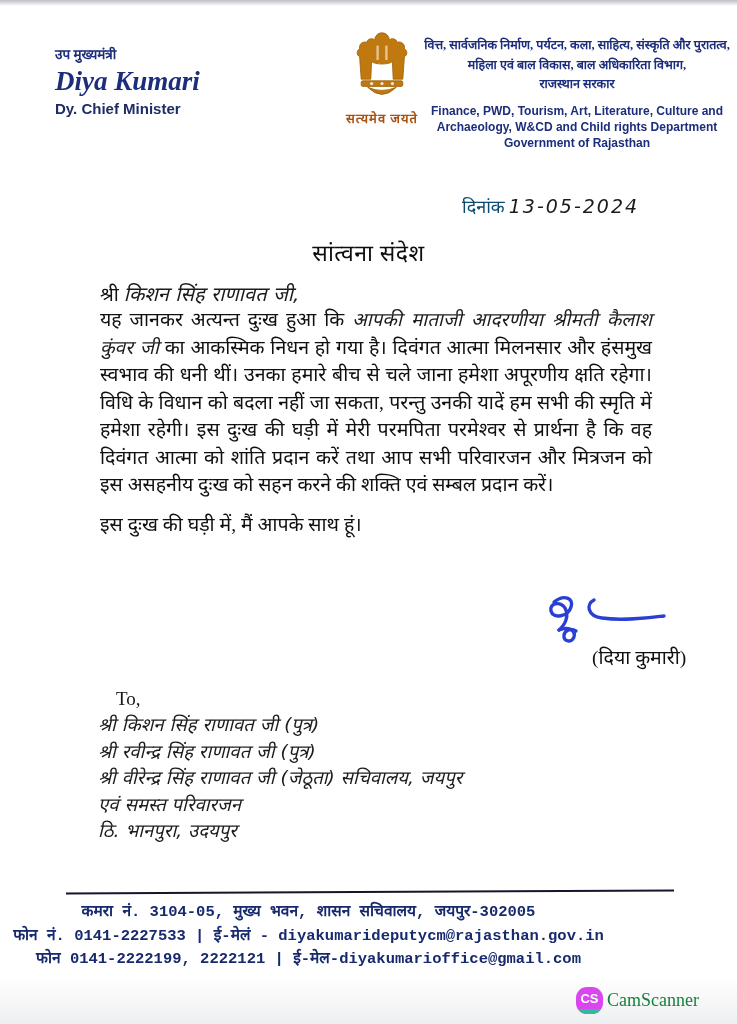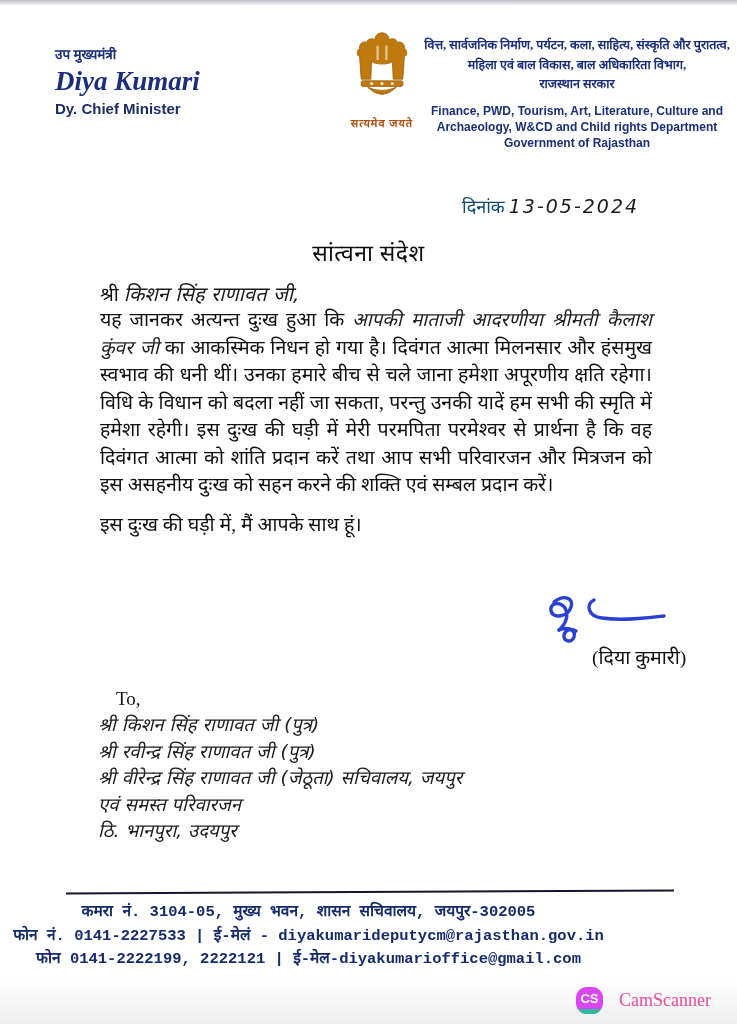--- a/index.html
+++ b/index.html
@@ -23,21 +23,21 @@
 
   
   .header-left{position:absolute;left:55px;top:44px;color:#1c2d7b;}
   .name-hi{font-size:31px;font-weight:bold;font-family:"Liberation Serif",serif;line-height:34px;}
   .title-hi{font-size:13.5px;font-weight:600;margin-top:3px;line-height:16px;}
   .name-en{font-size:27px;font-weight:bold;font-style:italic;line-height:30px;margin-top:3px;font-family:"Liberation Serif",serif;}
   .title-en{font-size:15px;font-weight:bold;margin-top:4px;font-family:"Liberation Sans",sans-serif;color:#1e2c66;}
 
   .emblem{position:absolute;left:334px;top:28px;width:96px;text-align:center;}
   .emblem svg{display:block;margin:0 auto;}
-  .emblem-motto{font-size:11px;font-weight:bold;color:#a8500f;margin-top:7px;letter-spacing:1px;}
+  .emblem-motto{font-size:13px;font-weight:bold;color:#a8500f;margin-top:1px;letter-spacing:1px;}
 
   .header-right{
     position:absolute;left:424px;top:36px;width:306px;
     text-align:center;color:#1c2d7b;
   }
   .dept-hi{font-size:12.5px;font-weight:600;line-height:19.5px;font-family:"Liberation Serif",serif;}
   .dept-en{font-size:12px;font-weight:bold;line-height:16px;margin-top:8px;font-family:Liberation Sans, sans-serif;}
 
   
   .date-line{position:absolute;left:462px;top:194px;white-space:nowrap;}
@@ -80,21 +80,21 @@
   }
 
   .camscanner{position:absolute;left:576px;top:987px;display:flex;align-items:center;}
   .cs-icon{
     width:27px;height:27px;border-radius:11px;background:#d946ef;position:relative;
     display:flex;align-items:center;justify-content:center;overflow:hidden;
     font-family:"Liberation Sans",sans-serif;
   }
   .cs-icon span{color:#fff;font-weight:bold;font-size:13px;position:relative;top:-2px;}
   .cs-icon::after{content:"";position:absolute;left:0;right:0;bottom:0;height:5px;background:#35b99c;}
-  .cs-label{margin-left:16px;font-size:18px;color:#ec4899;font-family:"Liberation Serif",serif;}
+  .cs-label{margin-left:4px;font-size:18px;color:#15803d;font-family:"Liberation Serif",serif;}
 </style>
 </head>
 <body>
 
 <div class="page">
   <div class="scan-top"></div>
   <div class="scan-bottom"></div>
 
   <div class="header-left">
     <div class="title-hi">उप मुख्यमंत्री</div>

